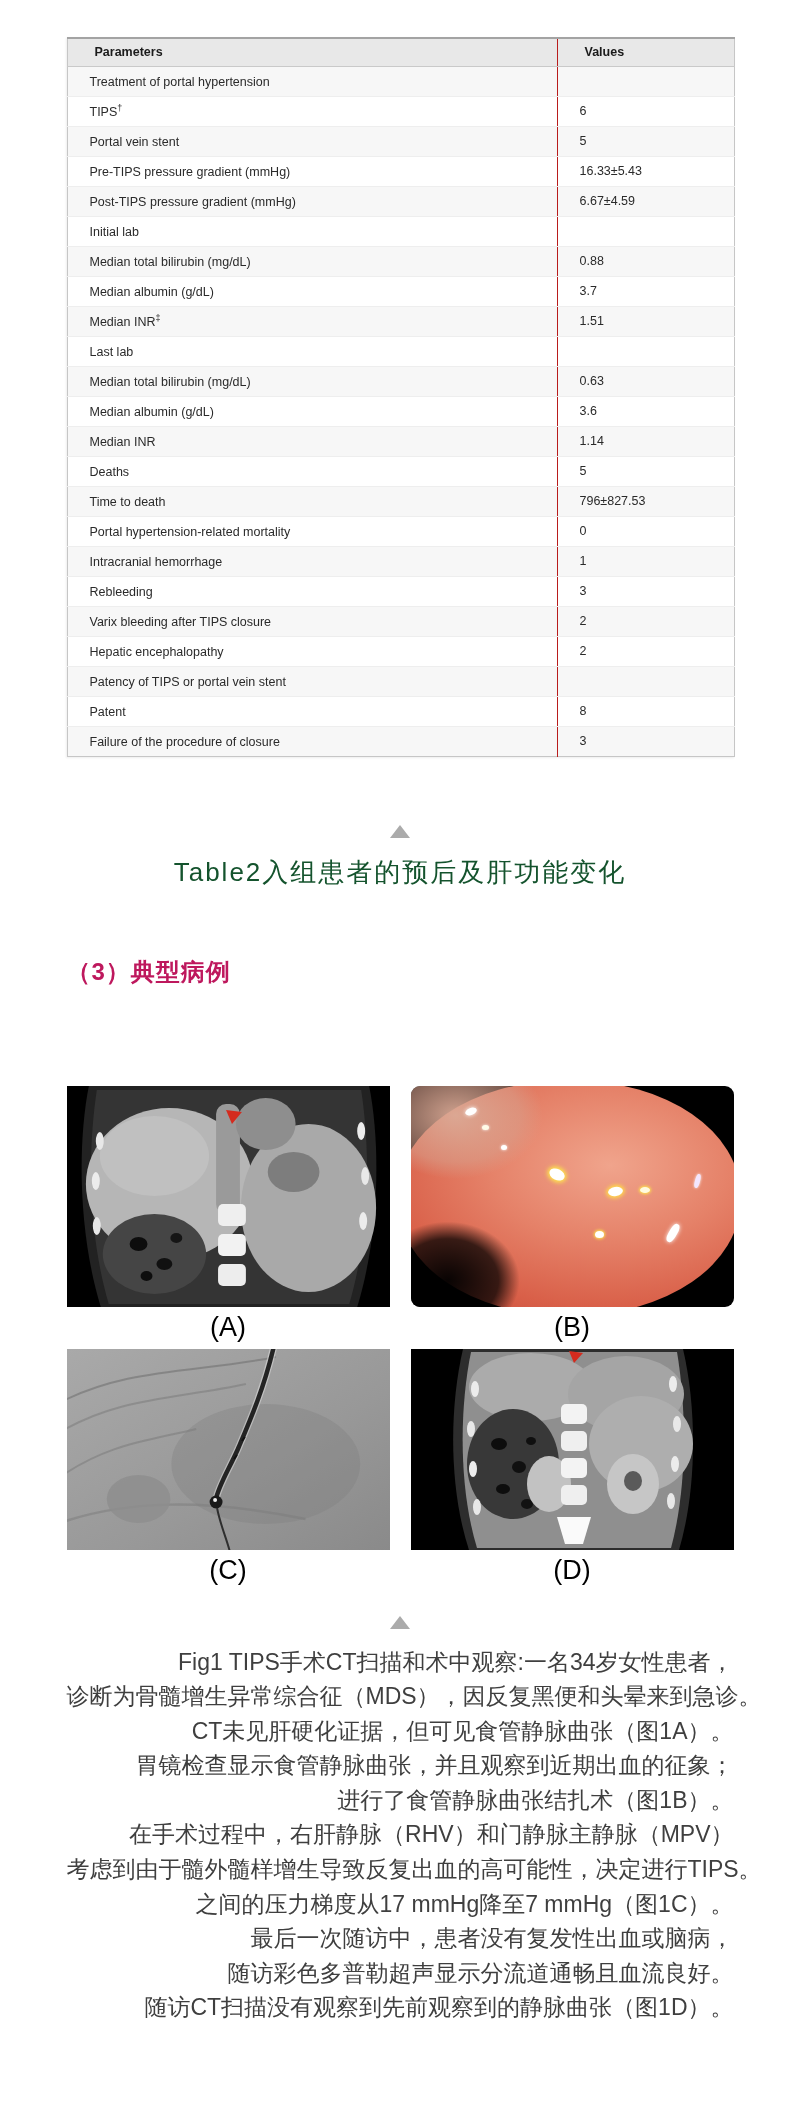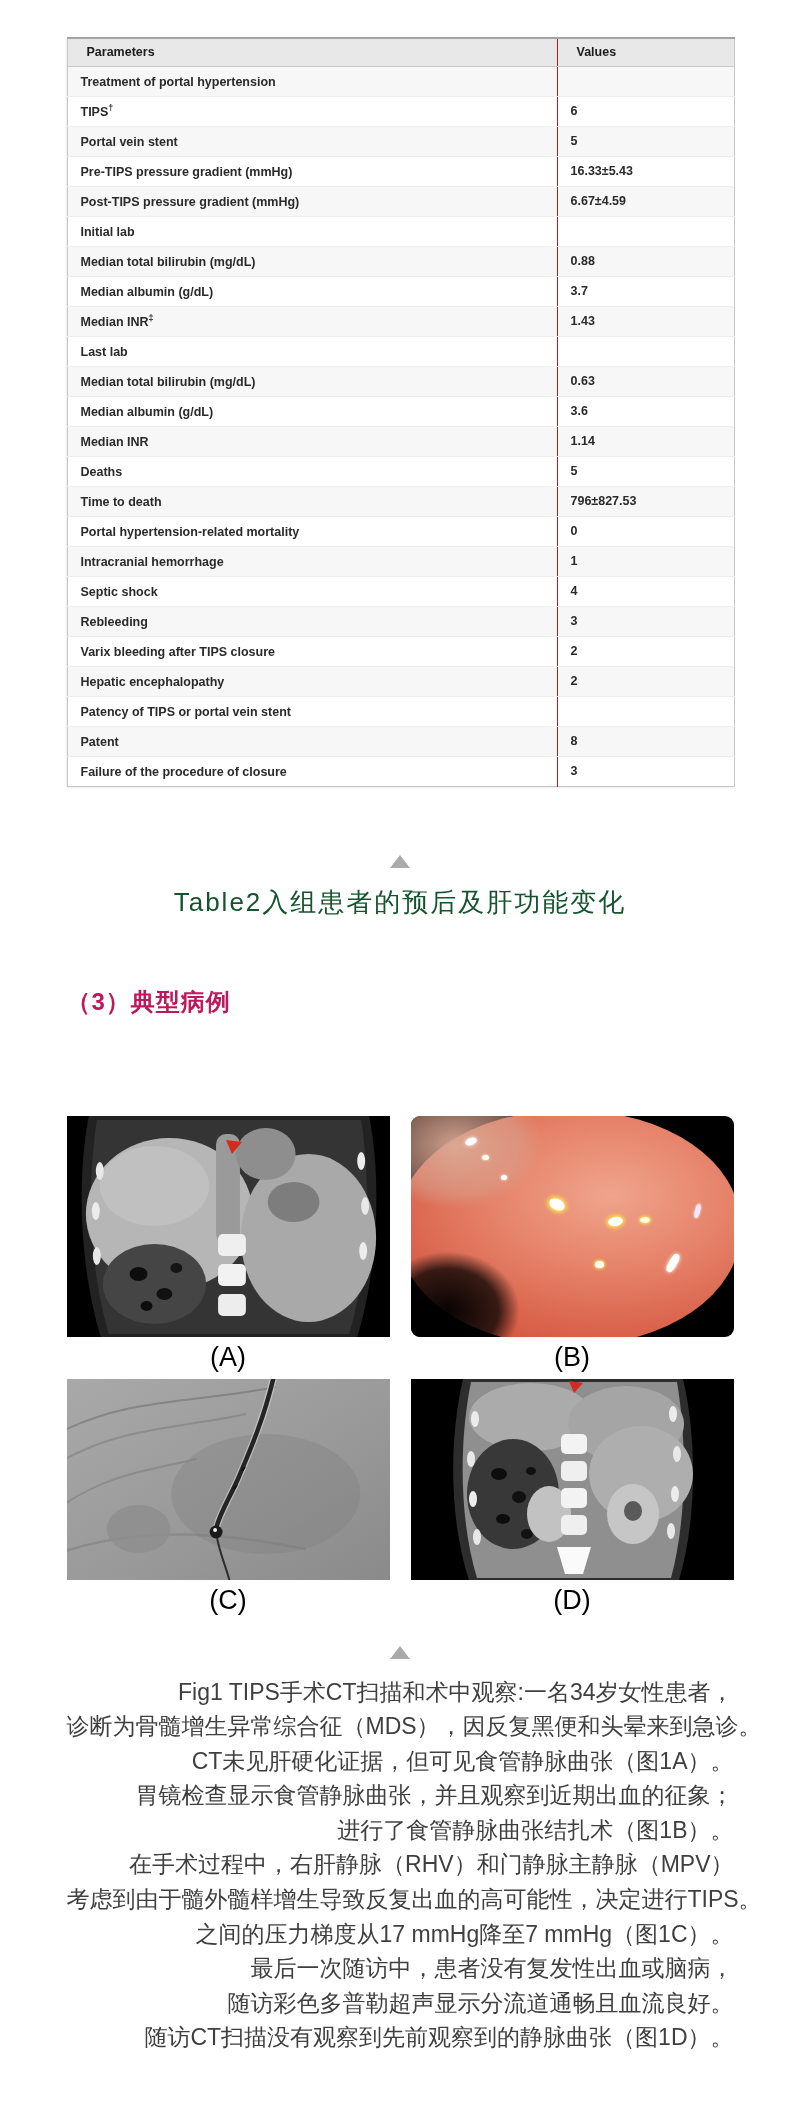--- a/index.html
+++ b/index.html
@@ -13,23 +13,23 @@
 
   
   .ptable {
     width: 667px; border-collapse: collapse; table-layout: fixed;
     border: 1px solid #c6c6c6; border-top: 2px solid #a3a3a3;
     box-shadow: -1px 1px 2px rgba(0,0,0,.07);
     font-size: 12.5px; color: #2a2a2a;
   }
   .ptable th {
     background: #e8e8e8; text-align: left; font-weight: bold; color: #1b1b1b;
-    height: 28px; padding: 0 0 0 19px; border-bottom: 1px solid #c9c9c9;
-  }
-  .ptable td { height: 30px; padding: 0 0 0 13px; border-bottom: 1px solid #eeeeee; font-weight: bold; }
+    height: 28px; padding: 0 0 0 27px; border-bottom: 1px solid #c9c9c9;
+  }
+  .ptable td { height: 30px; padding: 0 0 0 22px; border-bottom: 1px solid #eeeeee; }
   .ptable tr:nth-child(odd) td { background: #f7f7f7; }
   .ptable tr:nth-child(even) td { background: #ffffff; }
   .ptable tr:last-child td { border-bottom: none; }
   .ptable th.vcol, .ptable td.vcol { border-left: 1px solid #b91c1c; }
   .sup { font-size: 9px; vertical-align: 5px; }
 
   
   .tri {
     width: 0; height: 0; margin: 0 auto;
     border-left: 10px solid transparent; border-right: 10px solid transparent;
@@ -132,21 +132,21 @@
         <tr>
       <td><span>Median total bilirubin (mg/dL)</span><span class="sup"></span></td>
       <td class="vcol">0.88</td>
     </tr>
         <tr>
       <td><span>Median albumin (g/dL)</span><span class="sup"></span></td>
       <td class="vcol">3.7</td>
     </tr>
         <tr>
       <td><span>Median INR</span><span class="sup">‡</span></td>
-      <td class="vcol">1.43</td>
+      <td class="vcol">1.51</td>
     </tr>
         <tr>
       <td><span>Last lab</span><span class="sup"></span></td>
       <td class="vcol"></td>
     </tr>
         <tr>
       <td><span>Median total bilirubin (mg/dL)</span><span class="sup"></span></td>
       <td class="vcol">0.63</td>
     </tr>
         <tr>
@@ -165,24 +165,20 @@
       <td><span>Time to death</span><span class="sup"></span></td>
       <td class="vcol">796±827.53</td>
     </tr>
         <tr>
       <td><span>Portal hypertension-related mortality</span><span class="sup"></span></td>
       <td class="vcol">0</td>
     </tr>
         <tr>
       <td><span>Intracranial hemorrhage</span><span class="sup"></span></td>
       <td class="vcol">1</td>
-    </tr>
-        <tr>
-      <td><span>Septic shock</span><span class="sup"></span></td>
-      <td class="vcol">4</td>
     </tr>
         <tr>
       <td><span>Rebleeding</span><span class="sup"></span></td>
       <td class="vcol">3</td>
     </tr>
         <tr>
       <td><span>Varix bleeding after TIPS closure</span><span class="sup"></span></td>
       <td class="vcol">2</td>
     </tr>
         <tr>

